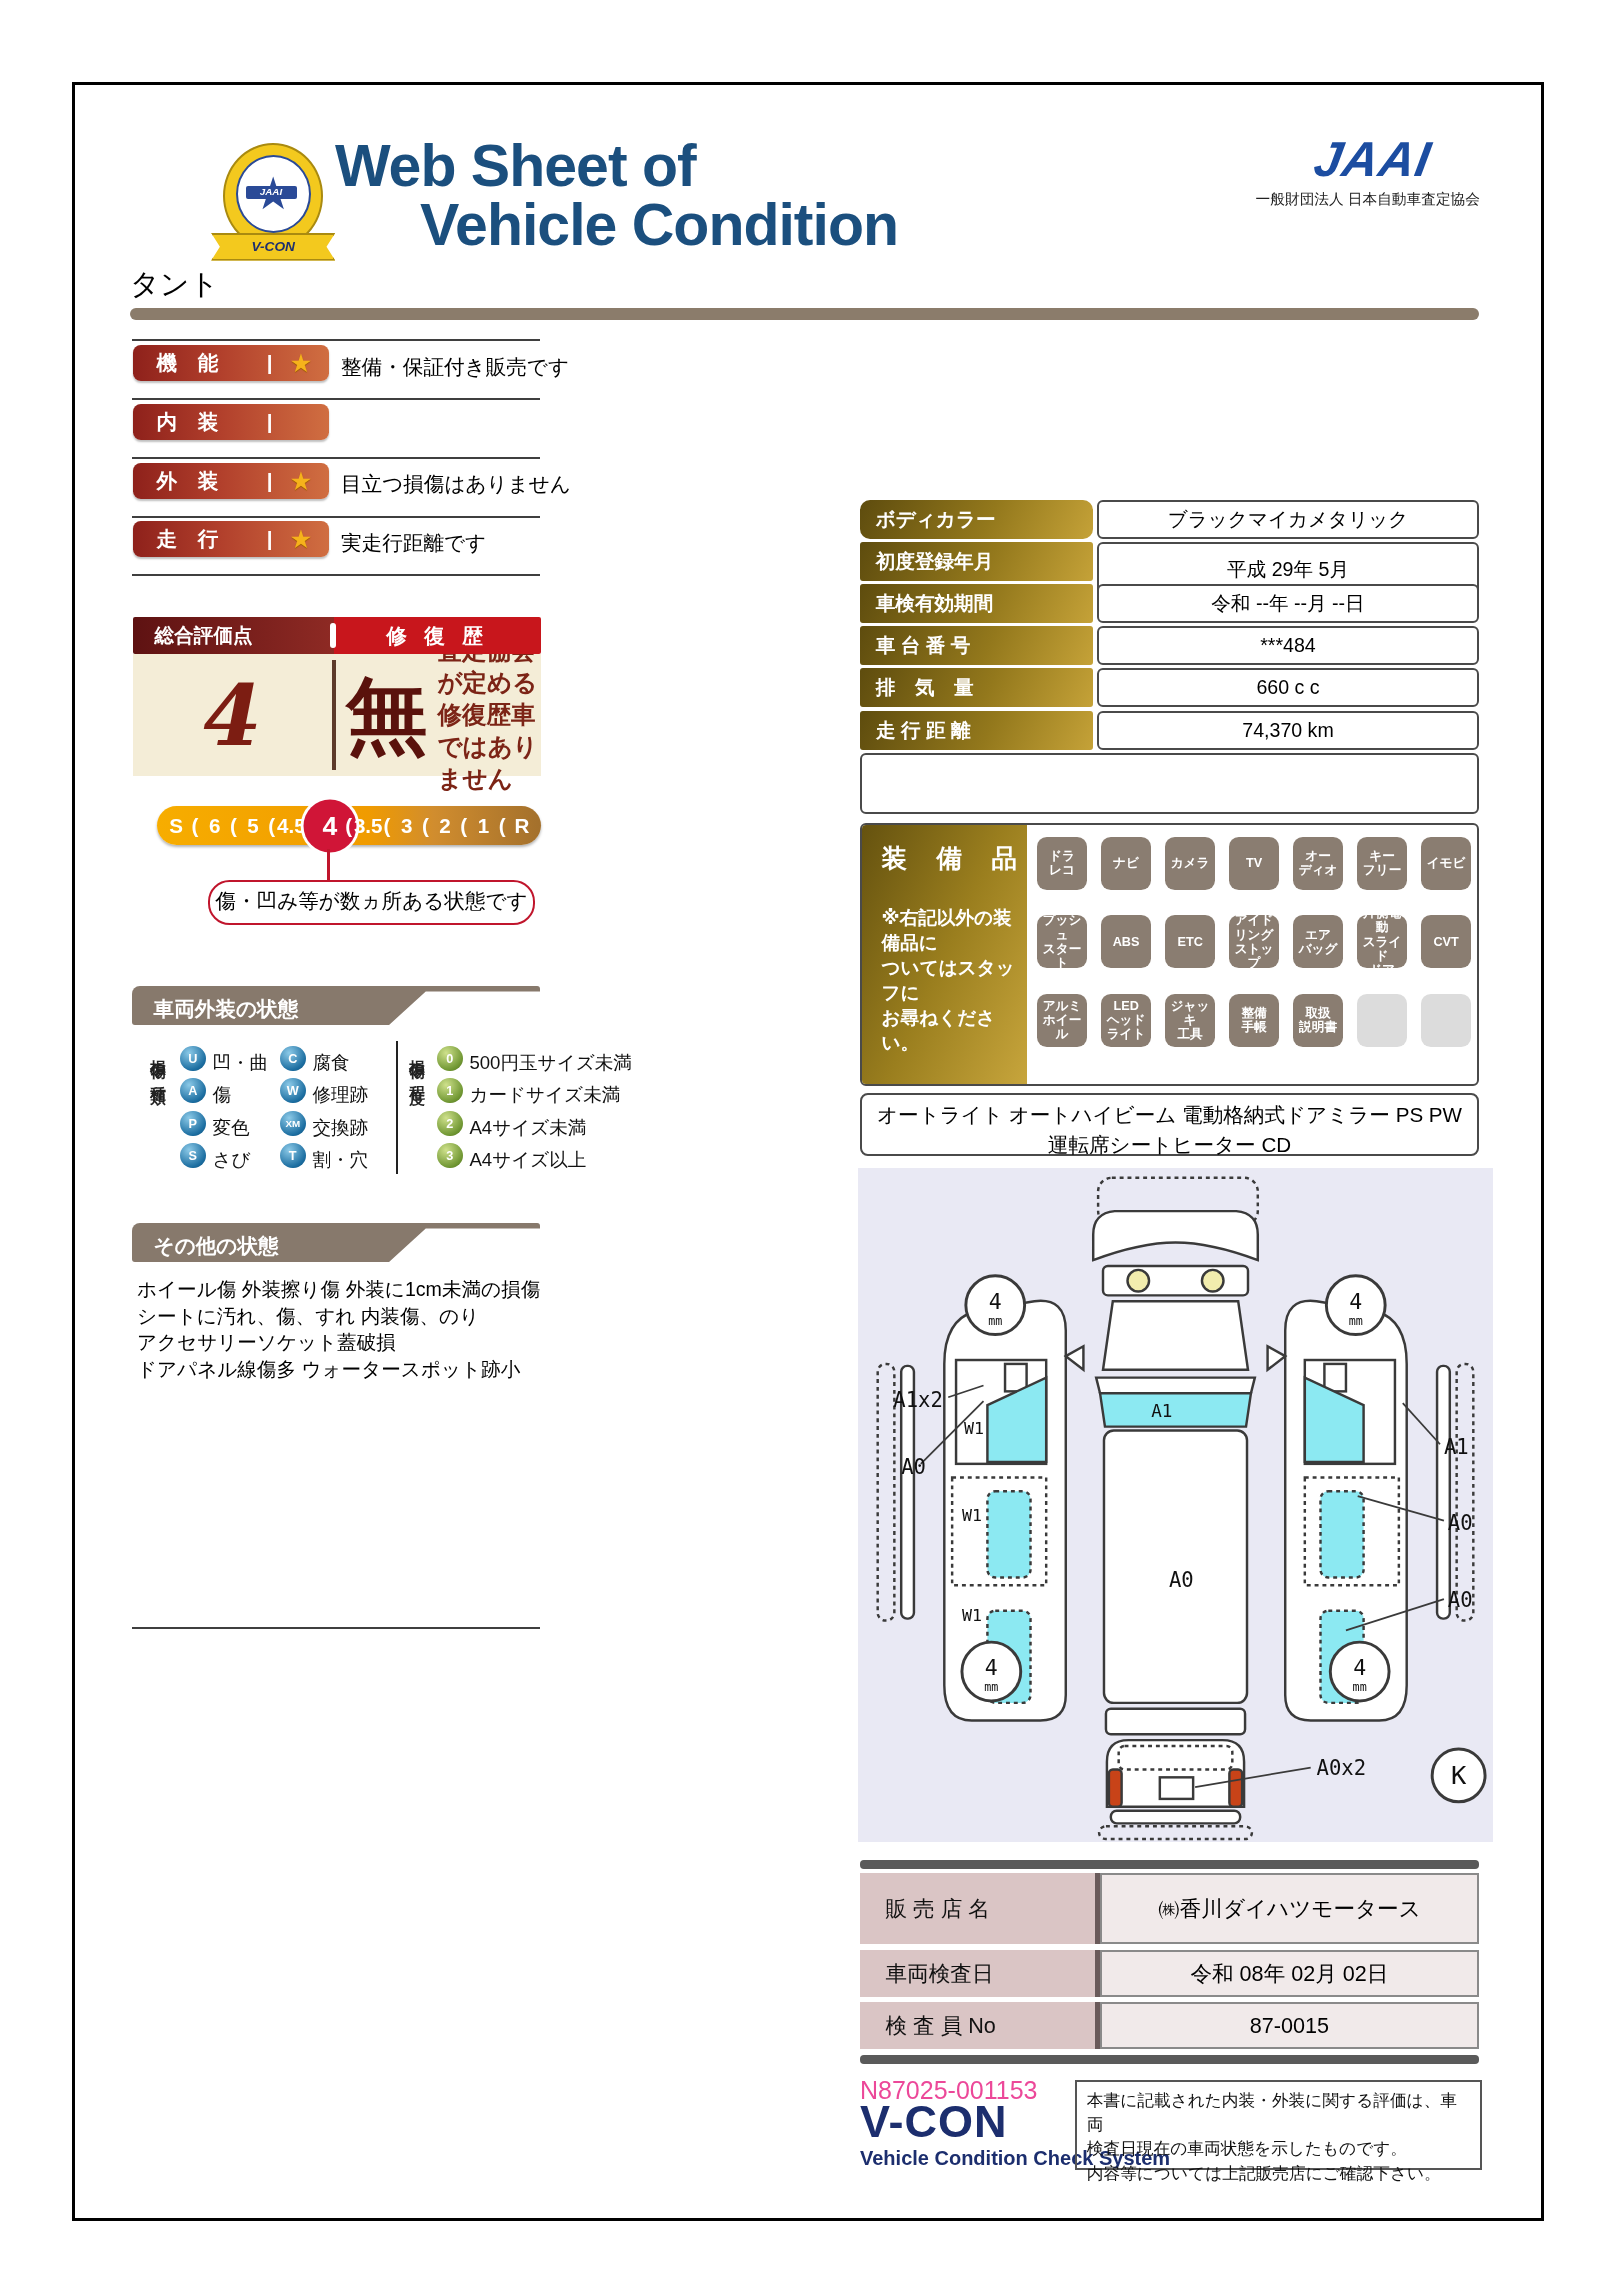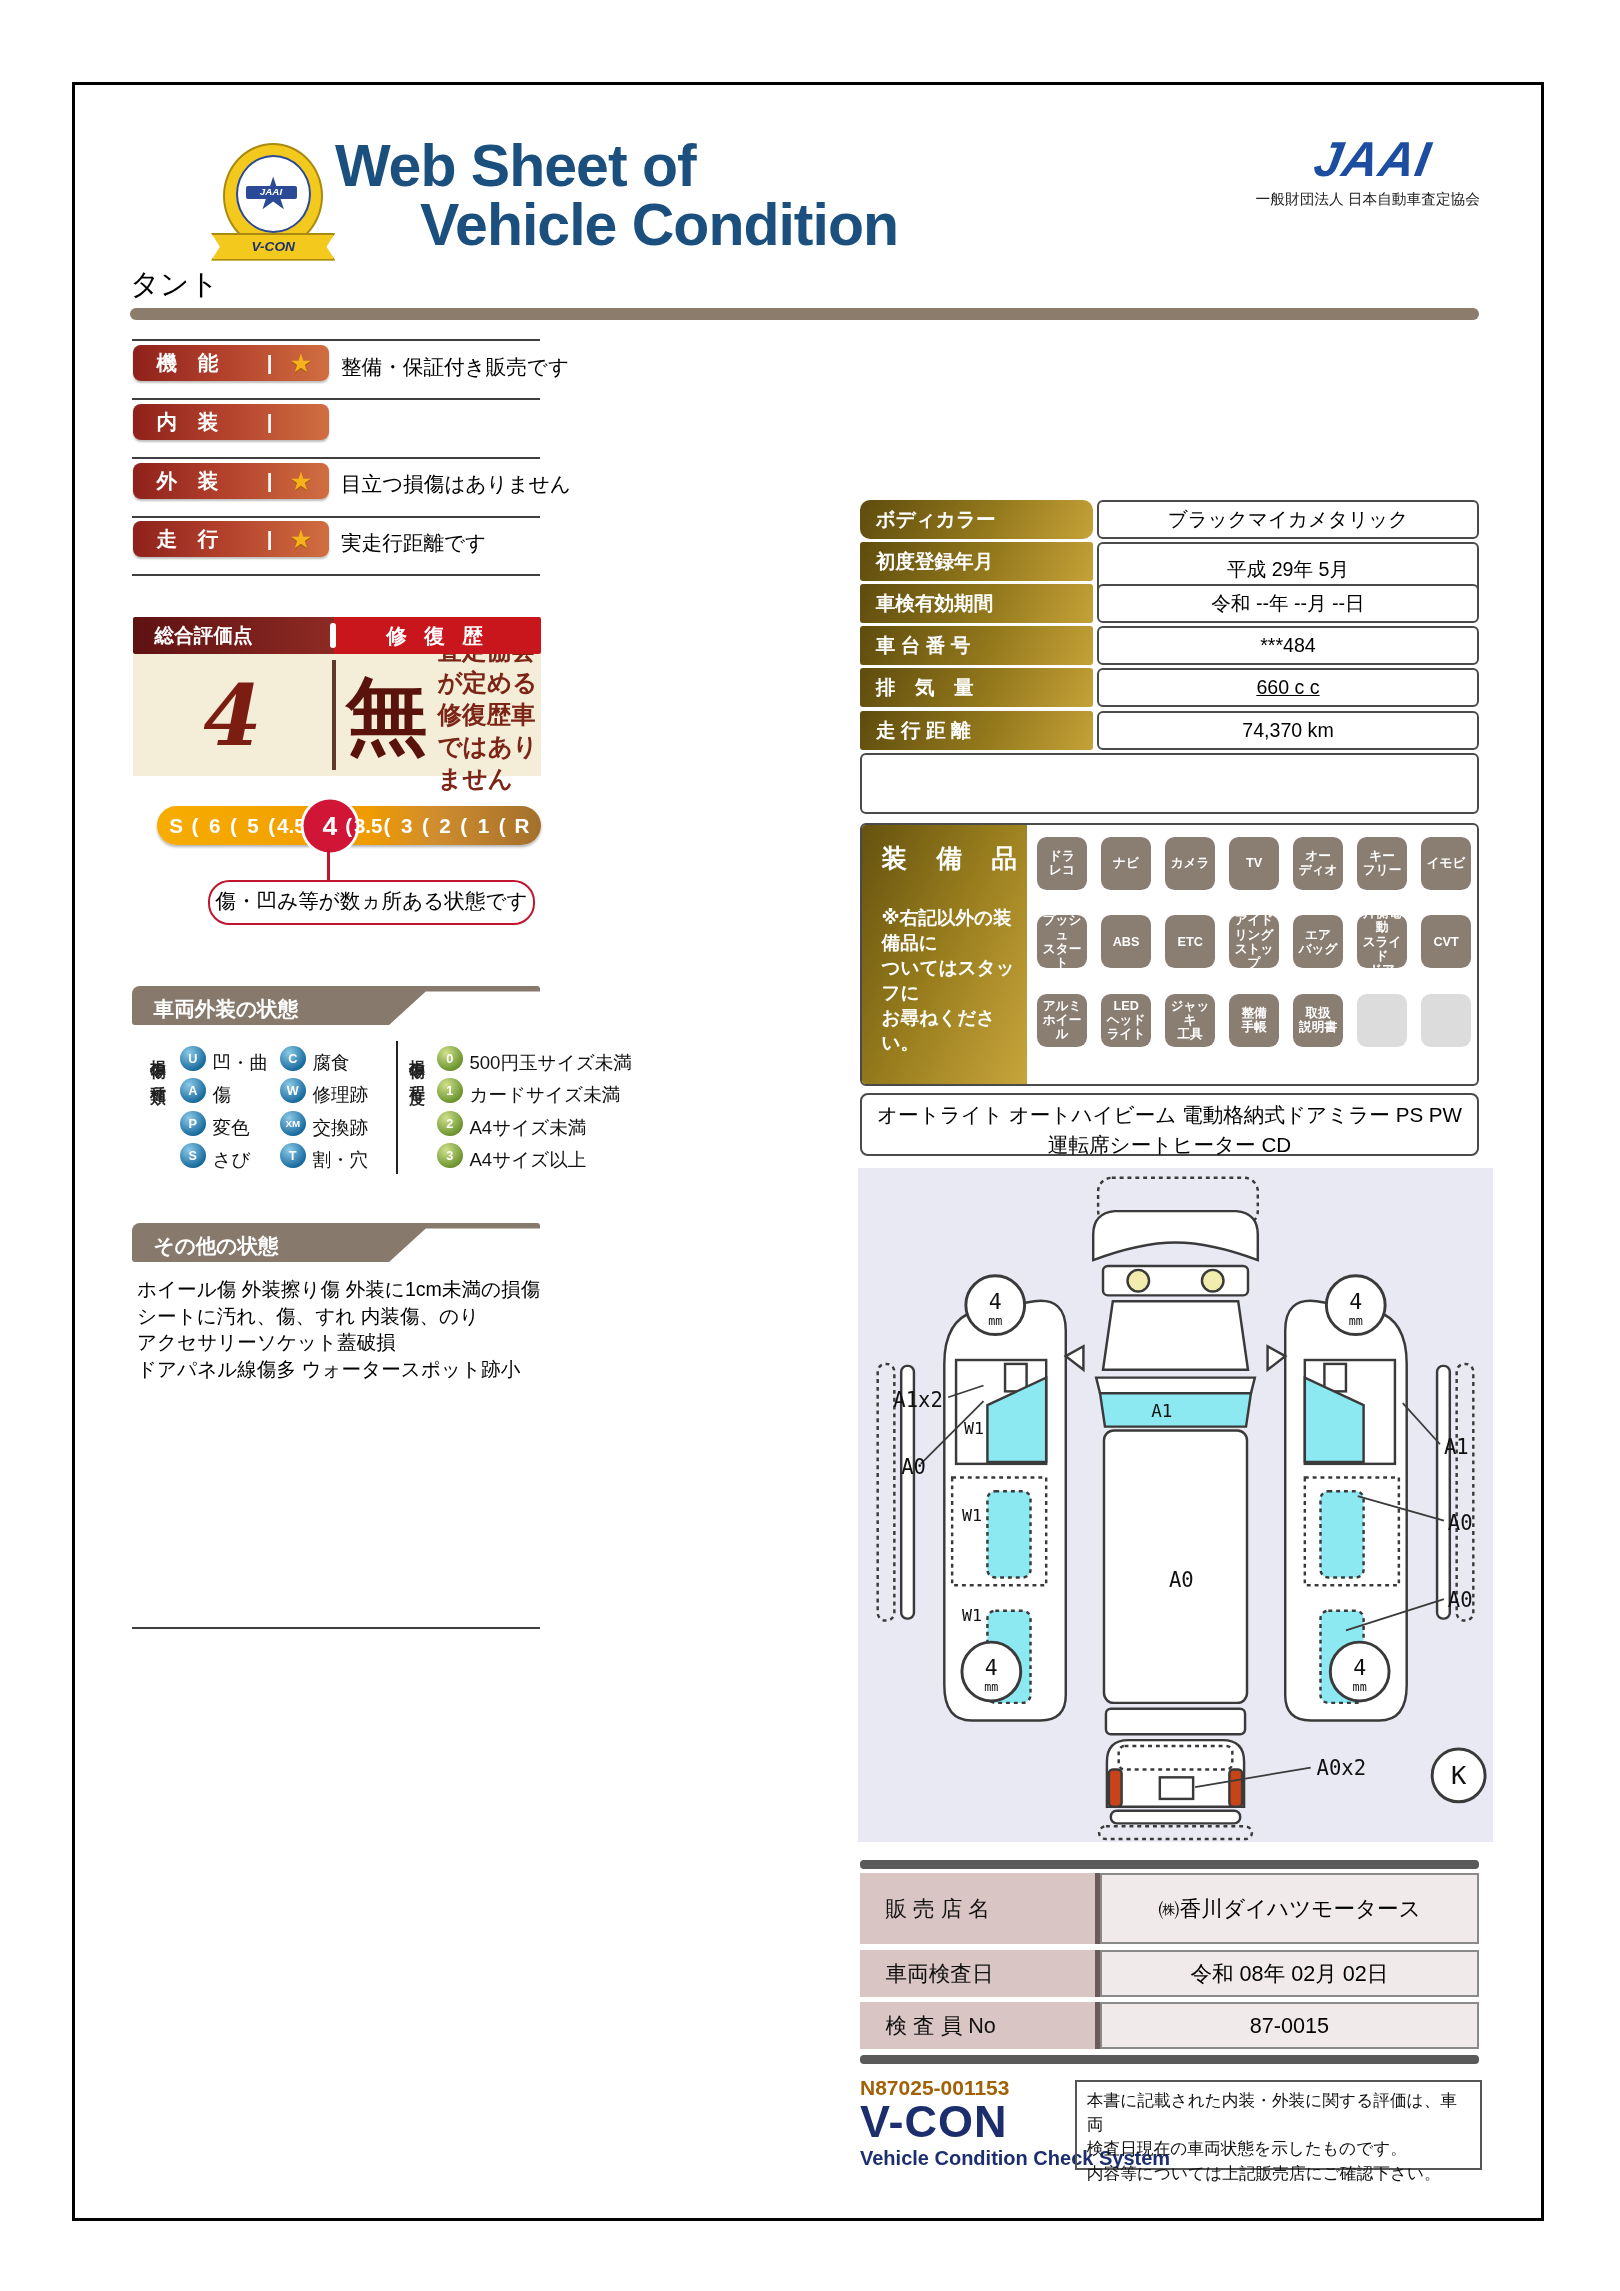--- a/index.html
+++ b/index.html
@@ -99,21 +99,21 @@
   
   .deal-bar{background:#5a5a5a;border-radius:3.9px;height:8.8px;}
   .deal-row{display:flex;}
   .deal-label{width:235px;background:#dac5c5;display:flex;align-items:center;padding-left:25.5px;box-sizing:border-box;
      font-size:21.6px;color:#111;white-space:pre;}
   .deal-div{width:4.9px;background:#6a5a5a;}
   .deal-value{flex:1;background:#f1eaea;border:2px solid #8a8a8a;display:flex;align-items:center;justify-content:center;
      font-size:21.6px;color:#000;box-sizing:border-box;}
 
   
-  .serial{font-size:21px;color:#a16207;font-weight:bold;}
+  .serial{font-size:25px;color:#ec4899;}
   .vcon{font-size:45px;font-weight:bold;color:#1c2e6e;letter-spacing:1px;line-height:1;}
   .vcon-sub{font-size:20px;font-weight:bold;color:#1c2e6e;}
   .disclaimer{border:2.9px solid #555;padding:6.9px 9.8px;font-size:16.7px;color:#111;line-height:1.45;white-space:pre-line;box-sizing:border-box;}
 </style>
 </head>
 <body>
 
 <div class="sheet">
   <div class="page-border"></div>
 
@@ -265,21 +265,21 @@
 
   <div class="abs info-label" style="left:860px;top:500px;width:233px;height:39px;border-radius:10px;">ボディカラー</div>
   <div class="abs info-value" style="left:1097px;top:500px;width:382px;height:39px;">ブラックマイカメタリック</div>
   <div class="abs info-label" style="left:860px;top:542px;width:233px;height:39px;">初度登録年月</div>
   <div class="abs info-value" style="left:1097px;top:542px;width:382px;height:54px;">平成 29年 5月</div>
   <div class="abs info-label" style="left:860px;top:584px;width:233px;height:39px;">車検有効期間</div>
   <div class="abs info-value" style="left:1097px;top:584px;width:382px;height:39px;">令和 --年 --月 --日</div>
   <div class="abs info-label" style="left:860px;top:626px;width:233px;height:39px;">車 台 番 号</div>
   <div class="abs info-value" style="left:1097px;top:626px;width:382px;height:39px;">***484</div>
   <div class="abs info-label" style="left:860px;top:668px;width:233px;height:39px;">排　気　量</div>
-  <div class="abs info-value" style="left:1097px;top:668px;width:382px;height:39px;text-decoration:underline;">660 c c</div>
+  <div class="abs info-value" style="left:1097px;top:668px;width:382px;height:39px;">660 c c</div>
   <div class="abs info-label" style="left:860px;top:711px;width:233px;height:39px;padding-left:16px;">走 行 距 離</div>
   <div class="abs info-value" style="left:1097px;top:711px;width:382px;height:39px;">74,370 km</div>
   <div class="abs info-value" style="left:860px;top:753px;width:619px;height:61px;"></div>
 
   <div class="abs equip-box" style="left:860px;top:823px;width:619px;height:263px;">
     <div class="equip-gold">
       <div class="equip-title">装　備　品</div>
       <div class="equip-note">※右記以外の装備品に
 ついてはスタッフに
 お尋ねください。</div>

